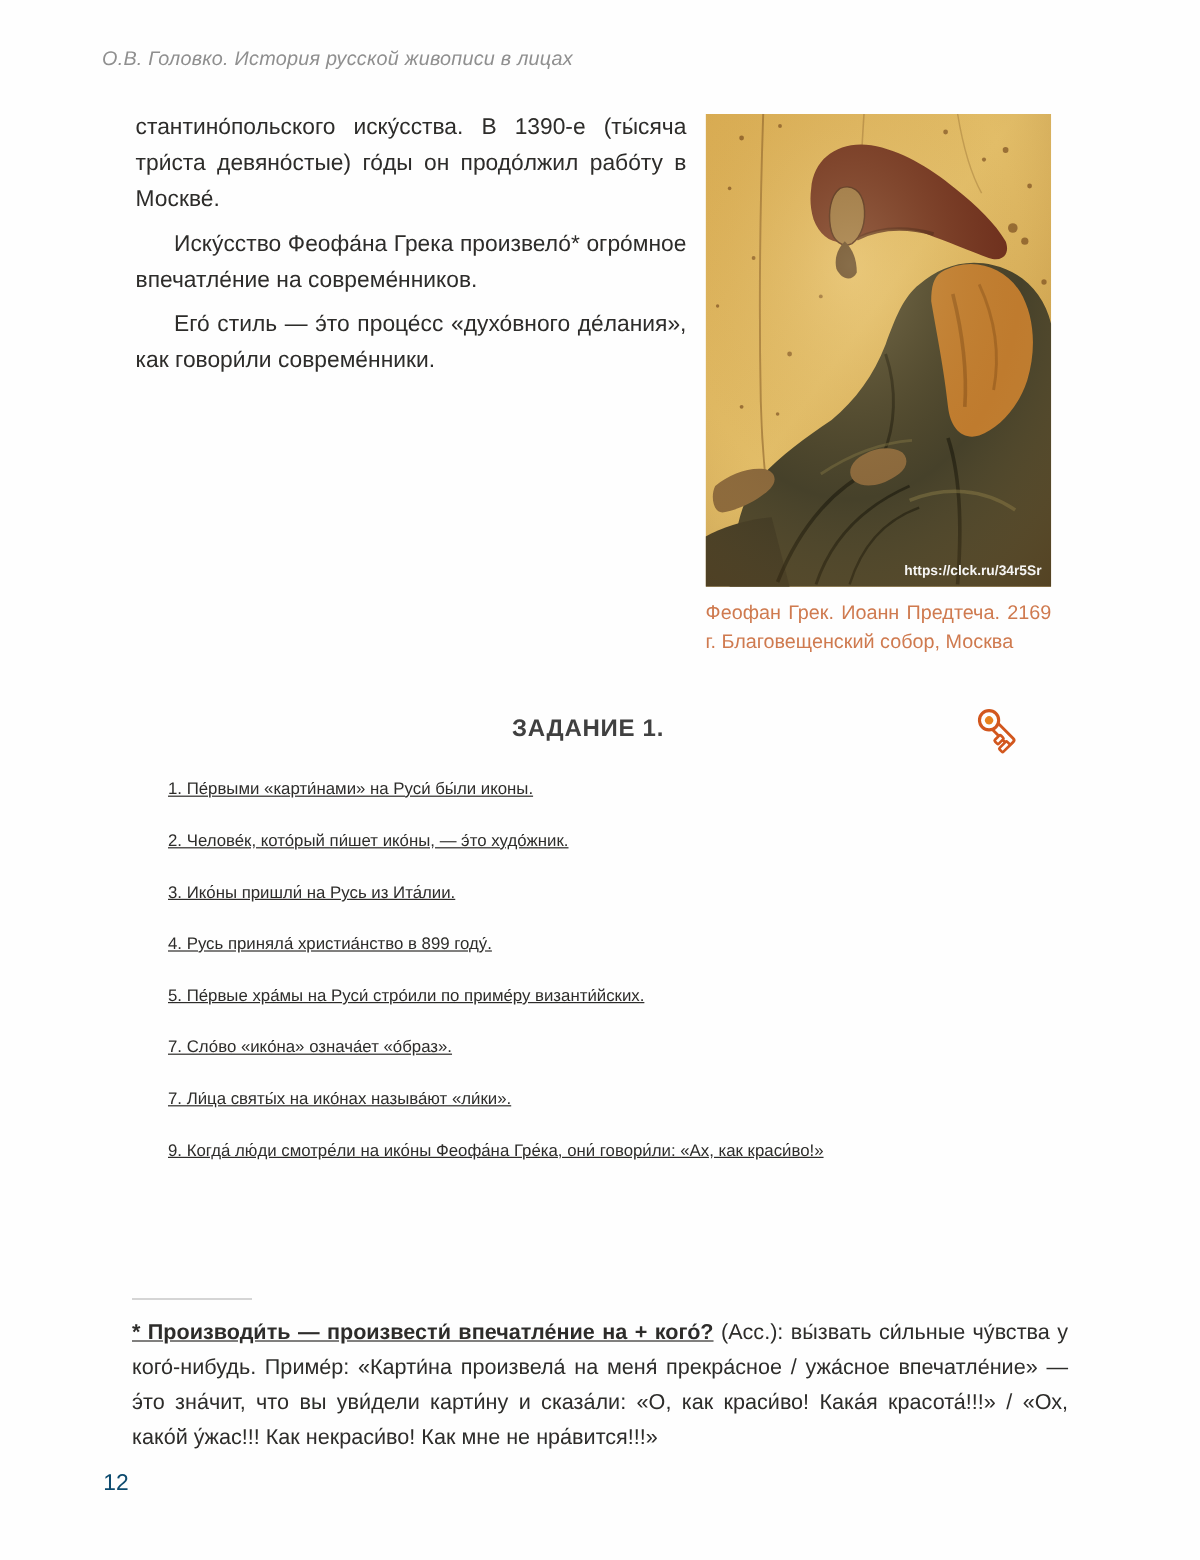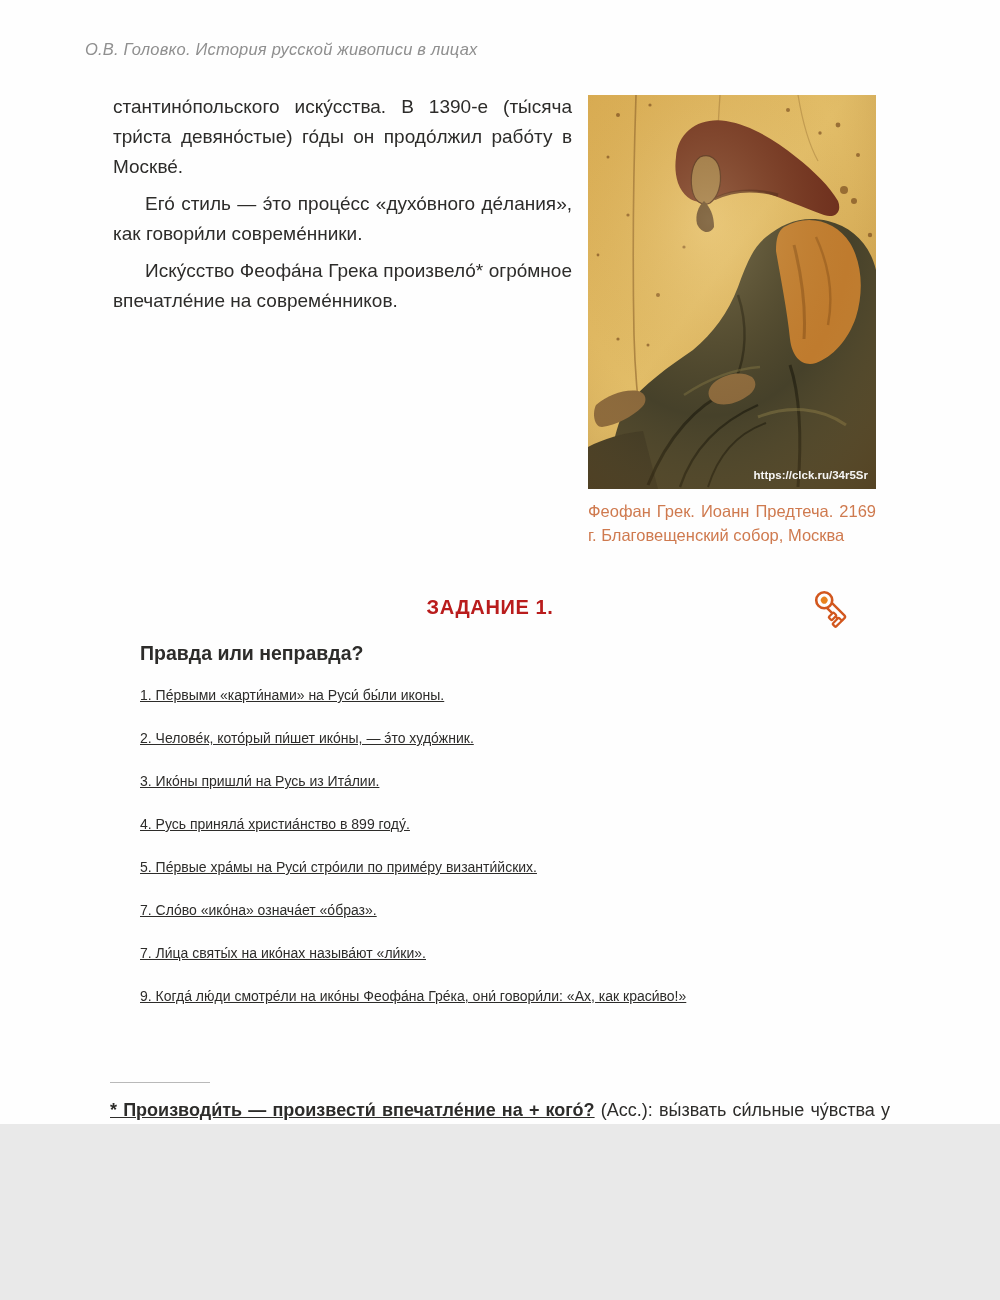--- a/index.html
+++ b/index.html
@@ -1,17 +1,17 @@
 <!DOCTYPE html>
 <html><head>
 <meta charset="utf-8">
 <style>
   html,body{margin:0;padding:0;background:#e9e9e9;}
   .page{
-    position:relative;width:1000px;height:1124px;margin:0 auto;
+    position:relative;width:1000px;height:1300px;margin:0 auto;
     background:#fefefe;overflow:hidden;
     font-family:"Liberation Sans","DejaVu Sans",sans-serif;
     color:#2d2c2a;
   }
   
   .running-header{
     position:absolute;left:85px;top:40px;
     font-style:italic;font-size:16.5px;color:#8f8f8f;letter-spacing:.2px;
   }
   
@@ -24,21 +24,21 @@
   
   .figure{position:absolute;left:588px;top:95px;width:288px;}
   .icon-art{display:block;width:288px;height:394px;}
   .figure-caption{
     margin-top:10px;font-size:16.5px;line-height:24px;color:#cf7a4f;
     text-align:justify;text-align-last:left;
   }
   
   .task-head-row{position:absolute;left:110px;top:596px;width:760px;text-align:center;}
   .task-title{
-    display:inline-block;font-size:20px;font-weight:bold;color:#b91c1c;letter-spacing:.6px;
+    display:inline-block;font-size:20px;font-weight:bold;color:#404040;letter-spacing:.6px;
   }
   .key-icon{position:absolute;left:810px;top:584px;width:48px;height:50px;}
   
   .quiz{position:absolute;left:140px;top:642px;width:750px;}
   .quiz-question{font-size:19.5px;font-weight:bold;margin:0 0 15px 0;}
   .quiz-item{
     font-size:14px;line-height:30px;margin:0 16px 13px 0;
     text-align:justify;text-align-last:left;text-decoration:underline;
   }
   
@@ -51,22 +51,22 @@
 </style>
 </head>
 <body>
 
 <div class="page">
 
   <div class="running-header">О.В. Головко. История русской живописи в лицах</div>
 
   <div class="text-col">
     <p>стантино́польского иску́сства. В 1390-е (ты́сяча три́ста девяно́стые) го́ды он продо́лжил рабо́ту в Москве́.</p>
+    <p class="indent">Иску́сство Феофа́на Грека произвело́* огро́мное впечатле́ние на совреме́нников.</p>
     <p class="indent">Его́ стиль — э́то проце́сс «духо́вного де́лания», как говори́ли совреме́нники.</p>
-    <p class="indent">Иску́сство Феофа́на Грека произвело́* огро́мное впечатле́ние на совреме́нников.</p>
   </div>
 
   <div class="figure">
     <svg class="icon-art" viewBox="0 0 288 394" xmlns="http://www.w3.org/2000/svg">
       <defs>
         <linearGradient id="gold" x1="0" y1="0" x2="1" y2="1">
           <stop offset="0" stop-color="#d8ab52"></stop>
           <stop offset="0.45" stop-color="#e2bd68"></stop>
           <stop offset="1" stop-color="#c49440"></stop>
         </linearGradient>
@@ -157,21 +157,20 @@
     <g transform="rotate(45 22 24)">
       <rect x="17" y="20.5" width="21" height="7" rx="2" fill="#fefefe" stroke="#d2571e" stroke-width="2.4"></rect>
       <rect x="26" y="26" width="4.5" height="7" rx="1" fill="#fefefe" stroke="#d2571e" stroke-width="2.2"></rect>
       <rect x="33.5" y="26" width="4.5" height="9" rx="1" fill="#fefefe" stroke="#d2571e" stroke-width="2.2"></rect>
       <circle cx="11" cy="24" r="8" fill="#fefefe" stroke="#d2571e" stroke-width="2.6"></circle>
       <circle cx="11" cy="24" r="3.4" fill="#e8821e"></circle>
     </g>
   </svg>
 
   <div class="quiz">
-    <p class="quiz-question">Правда или неправда?</p>
     <div class="quiz-item">1. Пе́рвыми «карти́нами» на Руси́ бы́ли иконы.</div>
     <div class="quiz-item">2. Челове́к, кото́рый пи́шет ико́ны, — э́то худо́жник.</div>
     <div class="quiz-item">3. Ико́ны пришли́ на Русь из Ита́лии.</div>
     <div class="quiz-item">4. Русь приняла́ христиа́нство в 899 году́.</div>
     <div class="quiz-item">5. Пе́рвые хра́мы на Руси́ стро́или по приме́ру византи́йских.</div>
     <div class="quiz-item">7. Сло́во «ико́на» означа́ет «о́браз».</div>
     <div class="quiz-item">7. Ли́ца святы́х на ико́нах называ́ют «ли́ки».</div>
     <div class="quiz-item">9. Когда́ лю́ди смотре́ли на ико́ны Феофа́на Гре́ка, они́ говори́ли: «Ах, как краси́во!»</div>
   </div>
 

